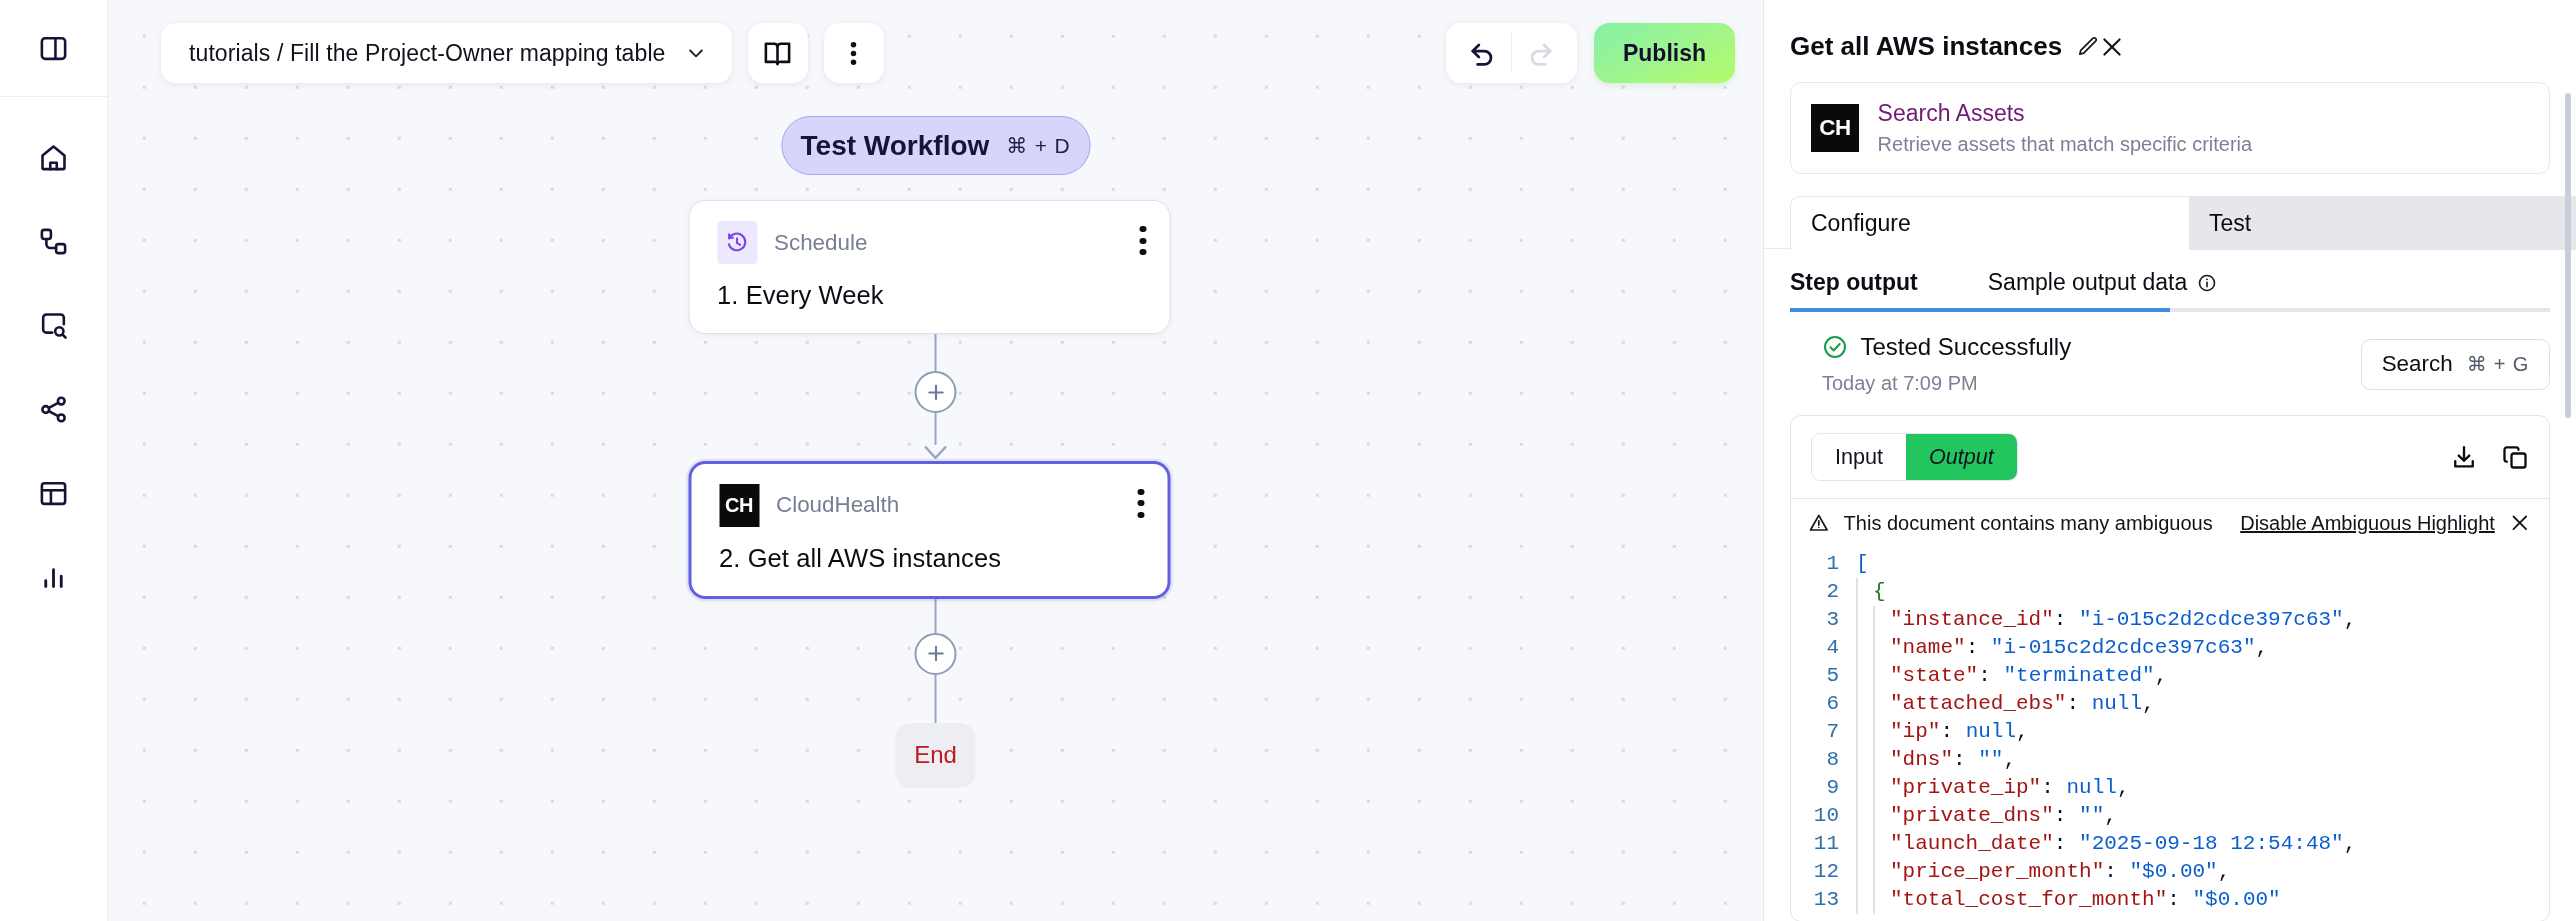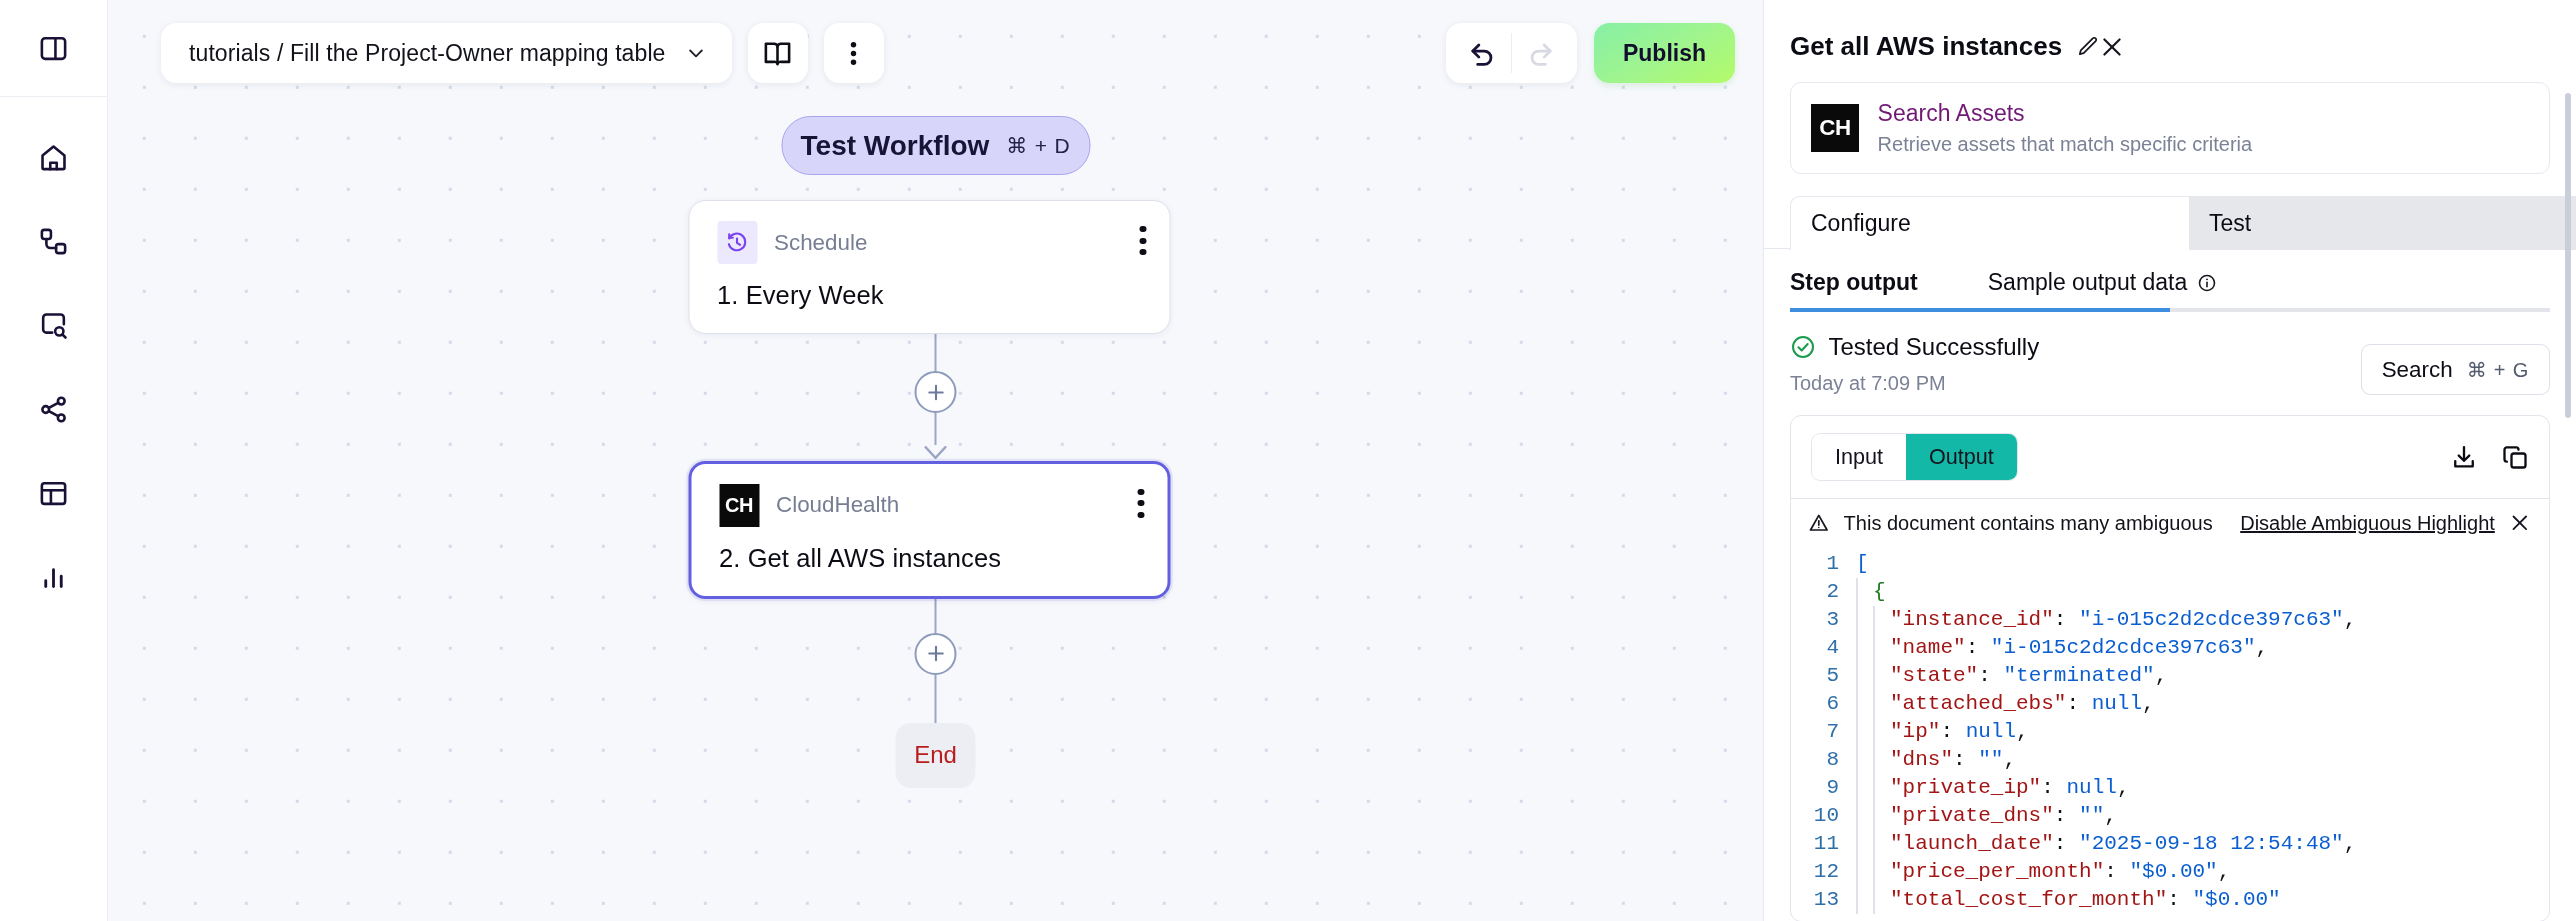--- a/index.html
+++ b/index.html
@@ -160,41 +160,41 @@
   .tab.active { background: #e5e7eb; flex: 1 1 auto; border-radius: 0; border-left: none; }
 
   .subtabs { display: flex; margin-top: 20px; position: relative; }
   .subtab { font-size: 23px; color: #0c0d14; cursor: pointer; padding-bottom: 15.5px; display: flex; align-items: center; gap: 9.3px; }
   .subtab.sel { font-weight: bold; }
   .subtab:nth-child(2) { margin-left: 70px; }
   .subtab-rail { height: 3.9px; background: #e3e5ea; position: relative; margin-top: -3.9px; }
   .subtab-rail .on { position: absolute; left: 0; top: 0; height: 3.9px; width: 50%; background: #3d8ede; }
   .info-icon { width: 20px; height: 20px; color: #15161f; display:block; }
 
-  .status-row { display: flex; align-items: flex-end; margin-top: 21.6px; }
+  .status-row { display: flex; align-items: center; margin-top: 21.6px; margin-left: 32px; }
   .status-ok { display: flex; align-items: center; gap: 12.4px; }
   .check-ic { width: 26px; height: 26px; color: #1a9c4c; display:block; }
   .status-label { font-size: 24px; color: #0c0d14; }
   .status-time { font-size: 20px; color: #7c8296; margin-top: 10.8px; }
   .retest-btn {
     margin-left: auto; height: 51px; border: 1.5px solid #dcdfe8; border-radius: 9.3px; background: #fff;
     display: flex; align-items: center; gap: 14px; padding: 0 20px; cursor: pointer;
   }
   .retest-btn .t { font-size: 22.4px; color: #0c0d14; }
   .retest-btn .k { font-size: 20px; color: #555b6e; letter-spacing: 0.8px; }
 
   .output-box {
     margin-top: 20px; border: 1.5px solid #e2e5ec; border-radius: 11px;
     flex: 1 1 auto; display: flex; flex-direction: column; overflow: hidden;
     margin-bottom: 0;
   }
   .io-row { display: flex; align-items: center; padding: 17px 20px 17px 20px; }
   .io-toggle { display: flex; border: 1.5px solid #e2e5ec; border-radius: 9.3px; overflow: hidden; }
   .io-seg { font-size: 21.6px; color: #13141d; padding: 10px 23px; cursor: pointer; background: #fff; }
-  .io-seg.on { background: #14b8a6; }
+  .io-seg.on { background: #22c55e; font-style: italic; }
   .io-actions { margin-left: auto; display: flex; gap: 23px; align-items: center; }
   .io-actions svg { width: 28px; height: 28px; color: #0c0d14; cursor: pointer; display: block; }
 
   .warn-bar {
     display: flex; align-items: center; gap: 14px;
     border-top: 1.5px solid #e2e5ec; padding: 12.4px 18.6px 12.4px 17px;
   }
   .warn-ic { width: 21.6px; height: 21.6px; color: #15161f; flex: 0 0 21.6px; display:block; }
   .warn-text {
     font-size: 20px; color: #11121a; white-space: nowrap; overflow: hidden;

